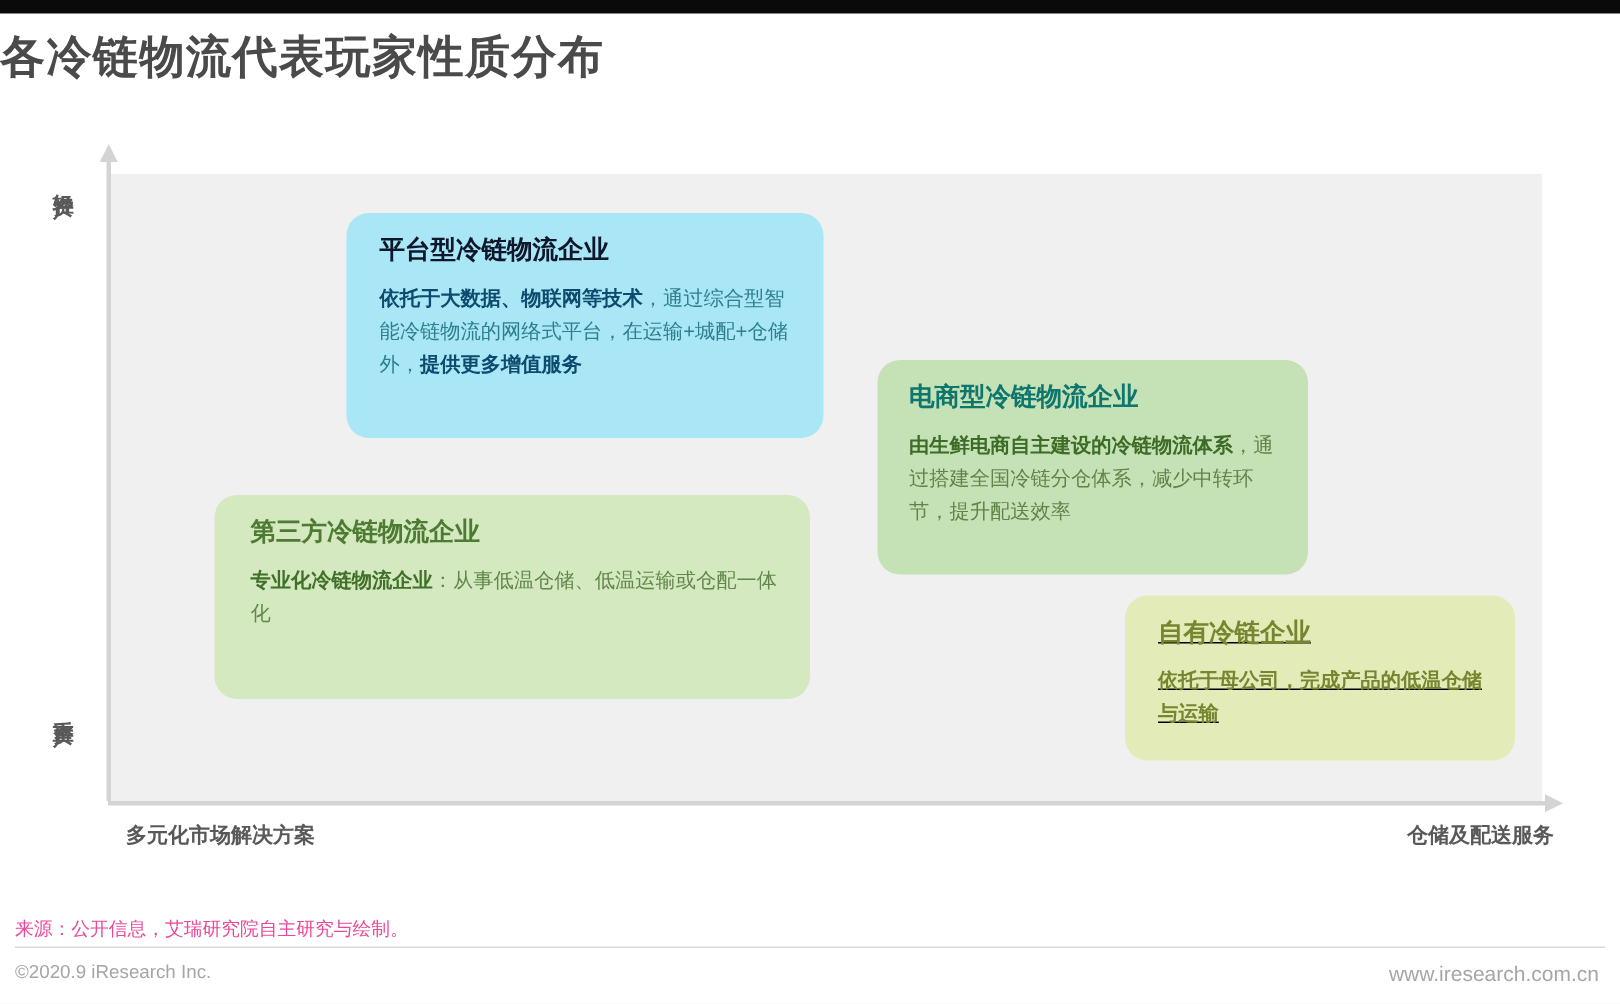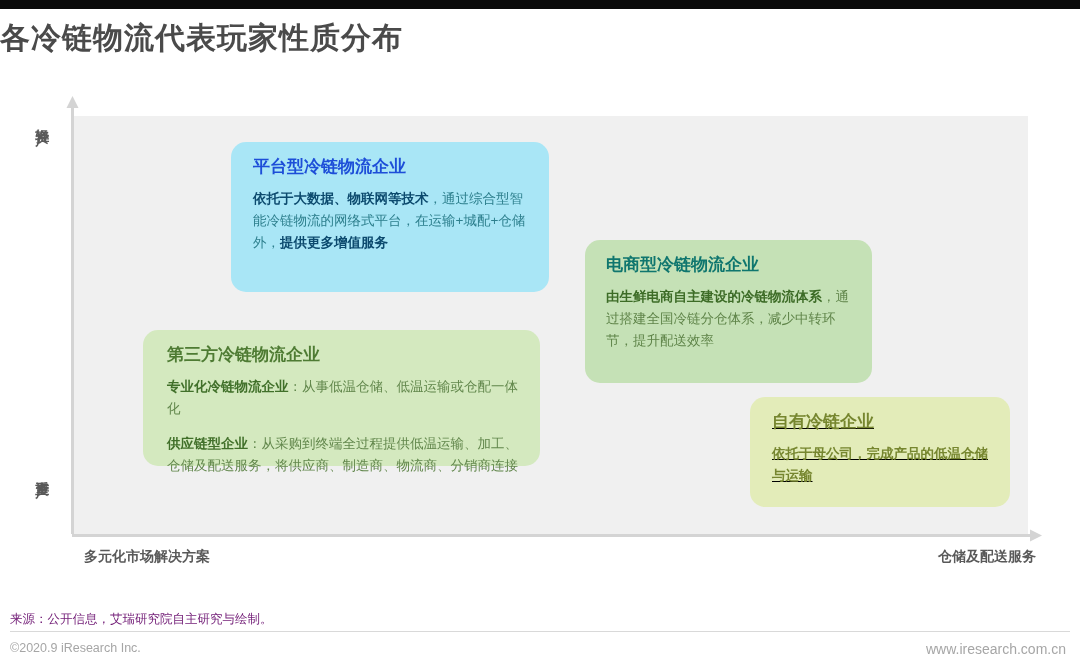--- a/index.html
+++ b/index.html
@@ -98,21 +98,21 @@
   .card-body p + p { margin-top: 13px; }
   .card-body b { font-weight: bold; }
 
   
   .card-platform {
     left: 231px; top: 142px;
     width: 318px; height: 150px;
     background: #a9e6f6;
     padding: 15px 18px 0 22px;
   }
-  .card-platform .card-title { color: #1d4ed8; }
+  .card-platform .card-title { color: #0f172a; }
   .card-platform .card-body  { color: #2d7f8d; }
   .card-platform .card-body b { color: #0c4a6e; }
 
   
   .card-thirdparty {
     left: 143px; top: 330px;
     width: 397px; height: 136px;
     background: #d4e9bf;
     padding: 15px 20px 0 24px;
   }
@@ -141,21 +141,21 @@
   }
   .card-ownchain .card-title { color: #76862f; }
   .card-ownchain .card-body  { color: #7d8c3b; }
   .card-ownchain .card-body b { color: #76862f; }
 
   
   .source-line {
     position: absolute;
     left: 10px; top: 611px;
     font-size: 12.5px;
-    color: #701a75;
+    color: #ec4899;
     white-space: nowrap;
   }
   .source-rule {
     position: absolute;
     left: 10px; top: 631px;
     width: 1060px; height: 1px;
     background: #d9d9d9;
   }
   .copyright {
     position: absolute;
@@ -206,23 +206,20 @@
     </p>
   </div>
 </div>
 
 <div class="card card-thirdparty">
   <div class="card-title">第三方冷链物流企业</div>
   <div class="card-body">
     <p>
       <b>专业化冷链物流企业</b><span>：从事低温仓储、低温运输或仓配一体化</span>
     </p>
-    <p>
-      <b>供应链型企业</b><span>：从采购到终端全过程提供低温运输、加工、仓储及配送服务，将供应商、制造商、物流商、分销商连接</span>
-    </p>
   </div>
 </div>
 
 <div class="card card-ecommerce">
   <div class="card-title">电商型冷链物流企业</div>
   <div class="card-body">
     <p>
       <b>由生鲜电商自主建设的冷链物流体系</b><span>，通过搭建全国冷链分仓体系，减少中转环节，提升配送效率</span>
     </p>
   </div>

